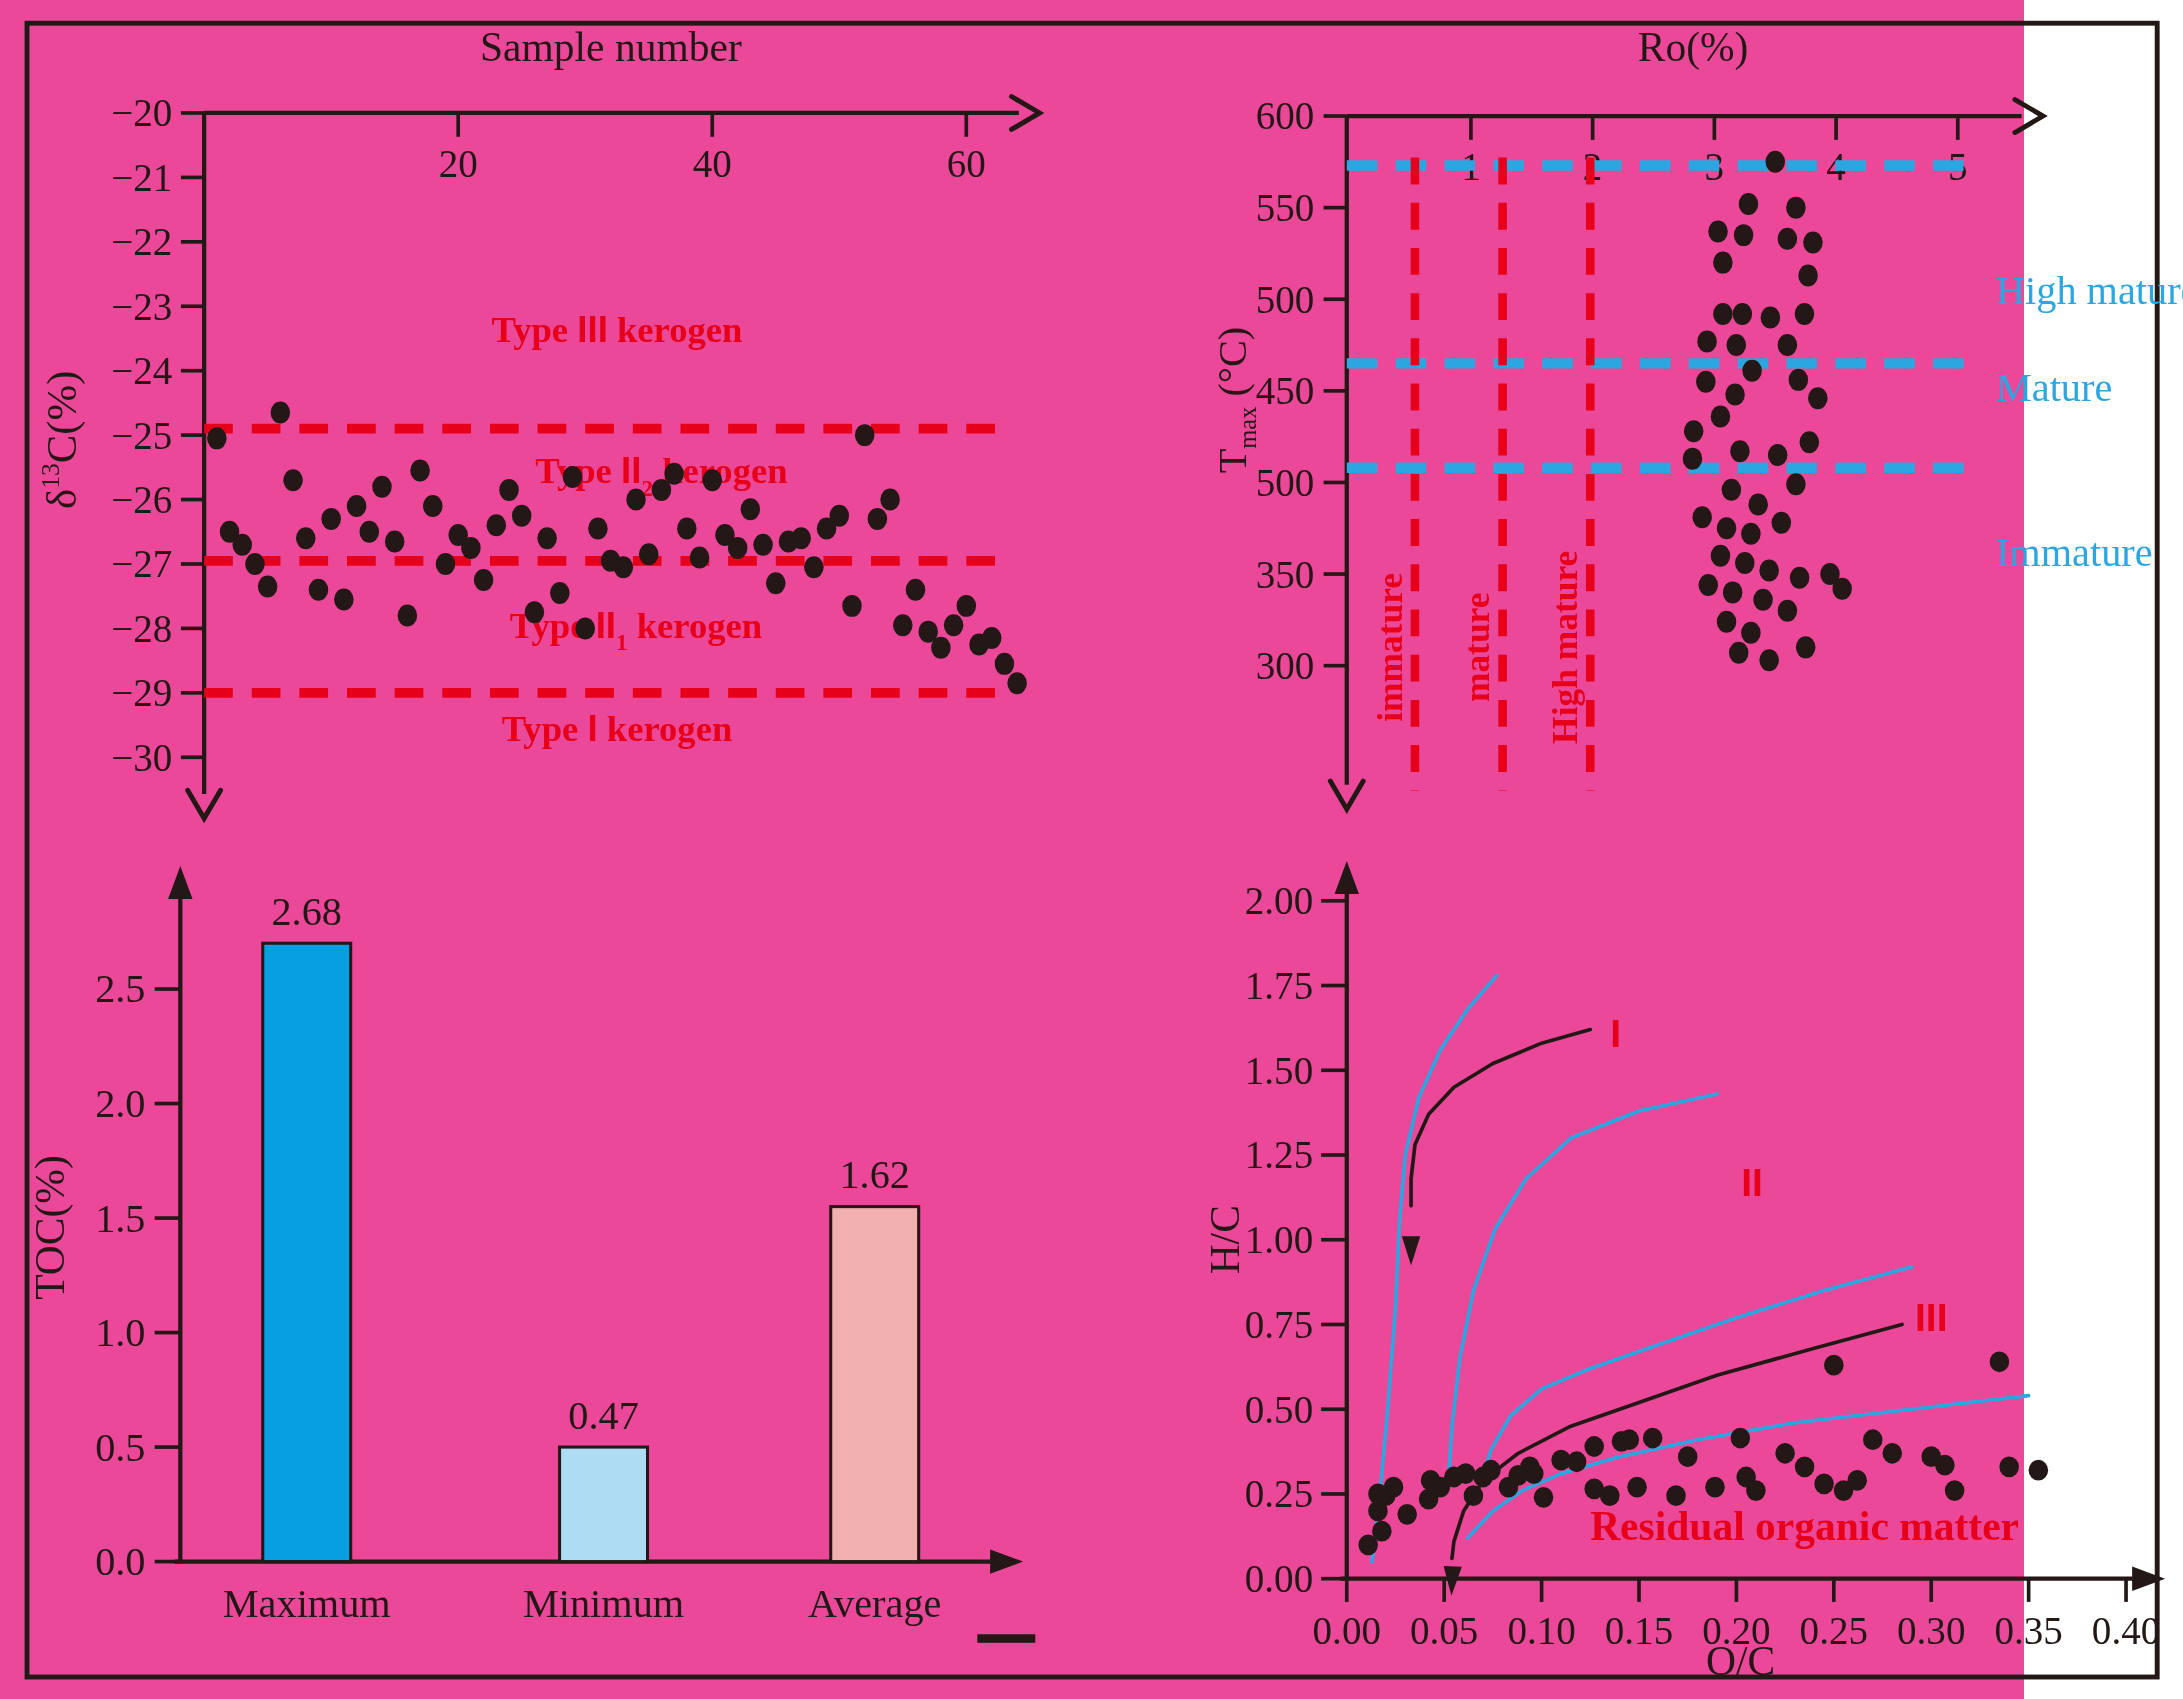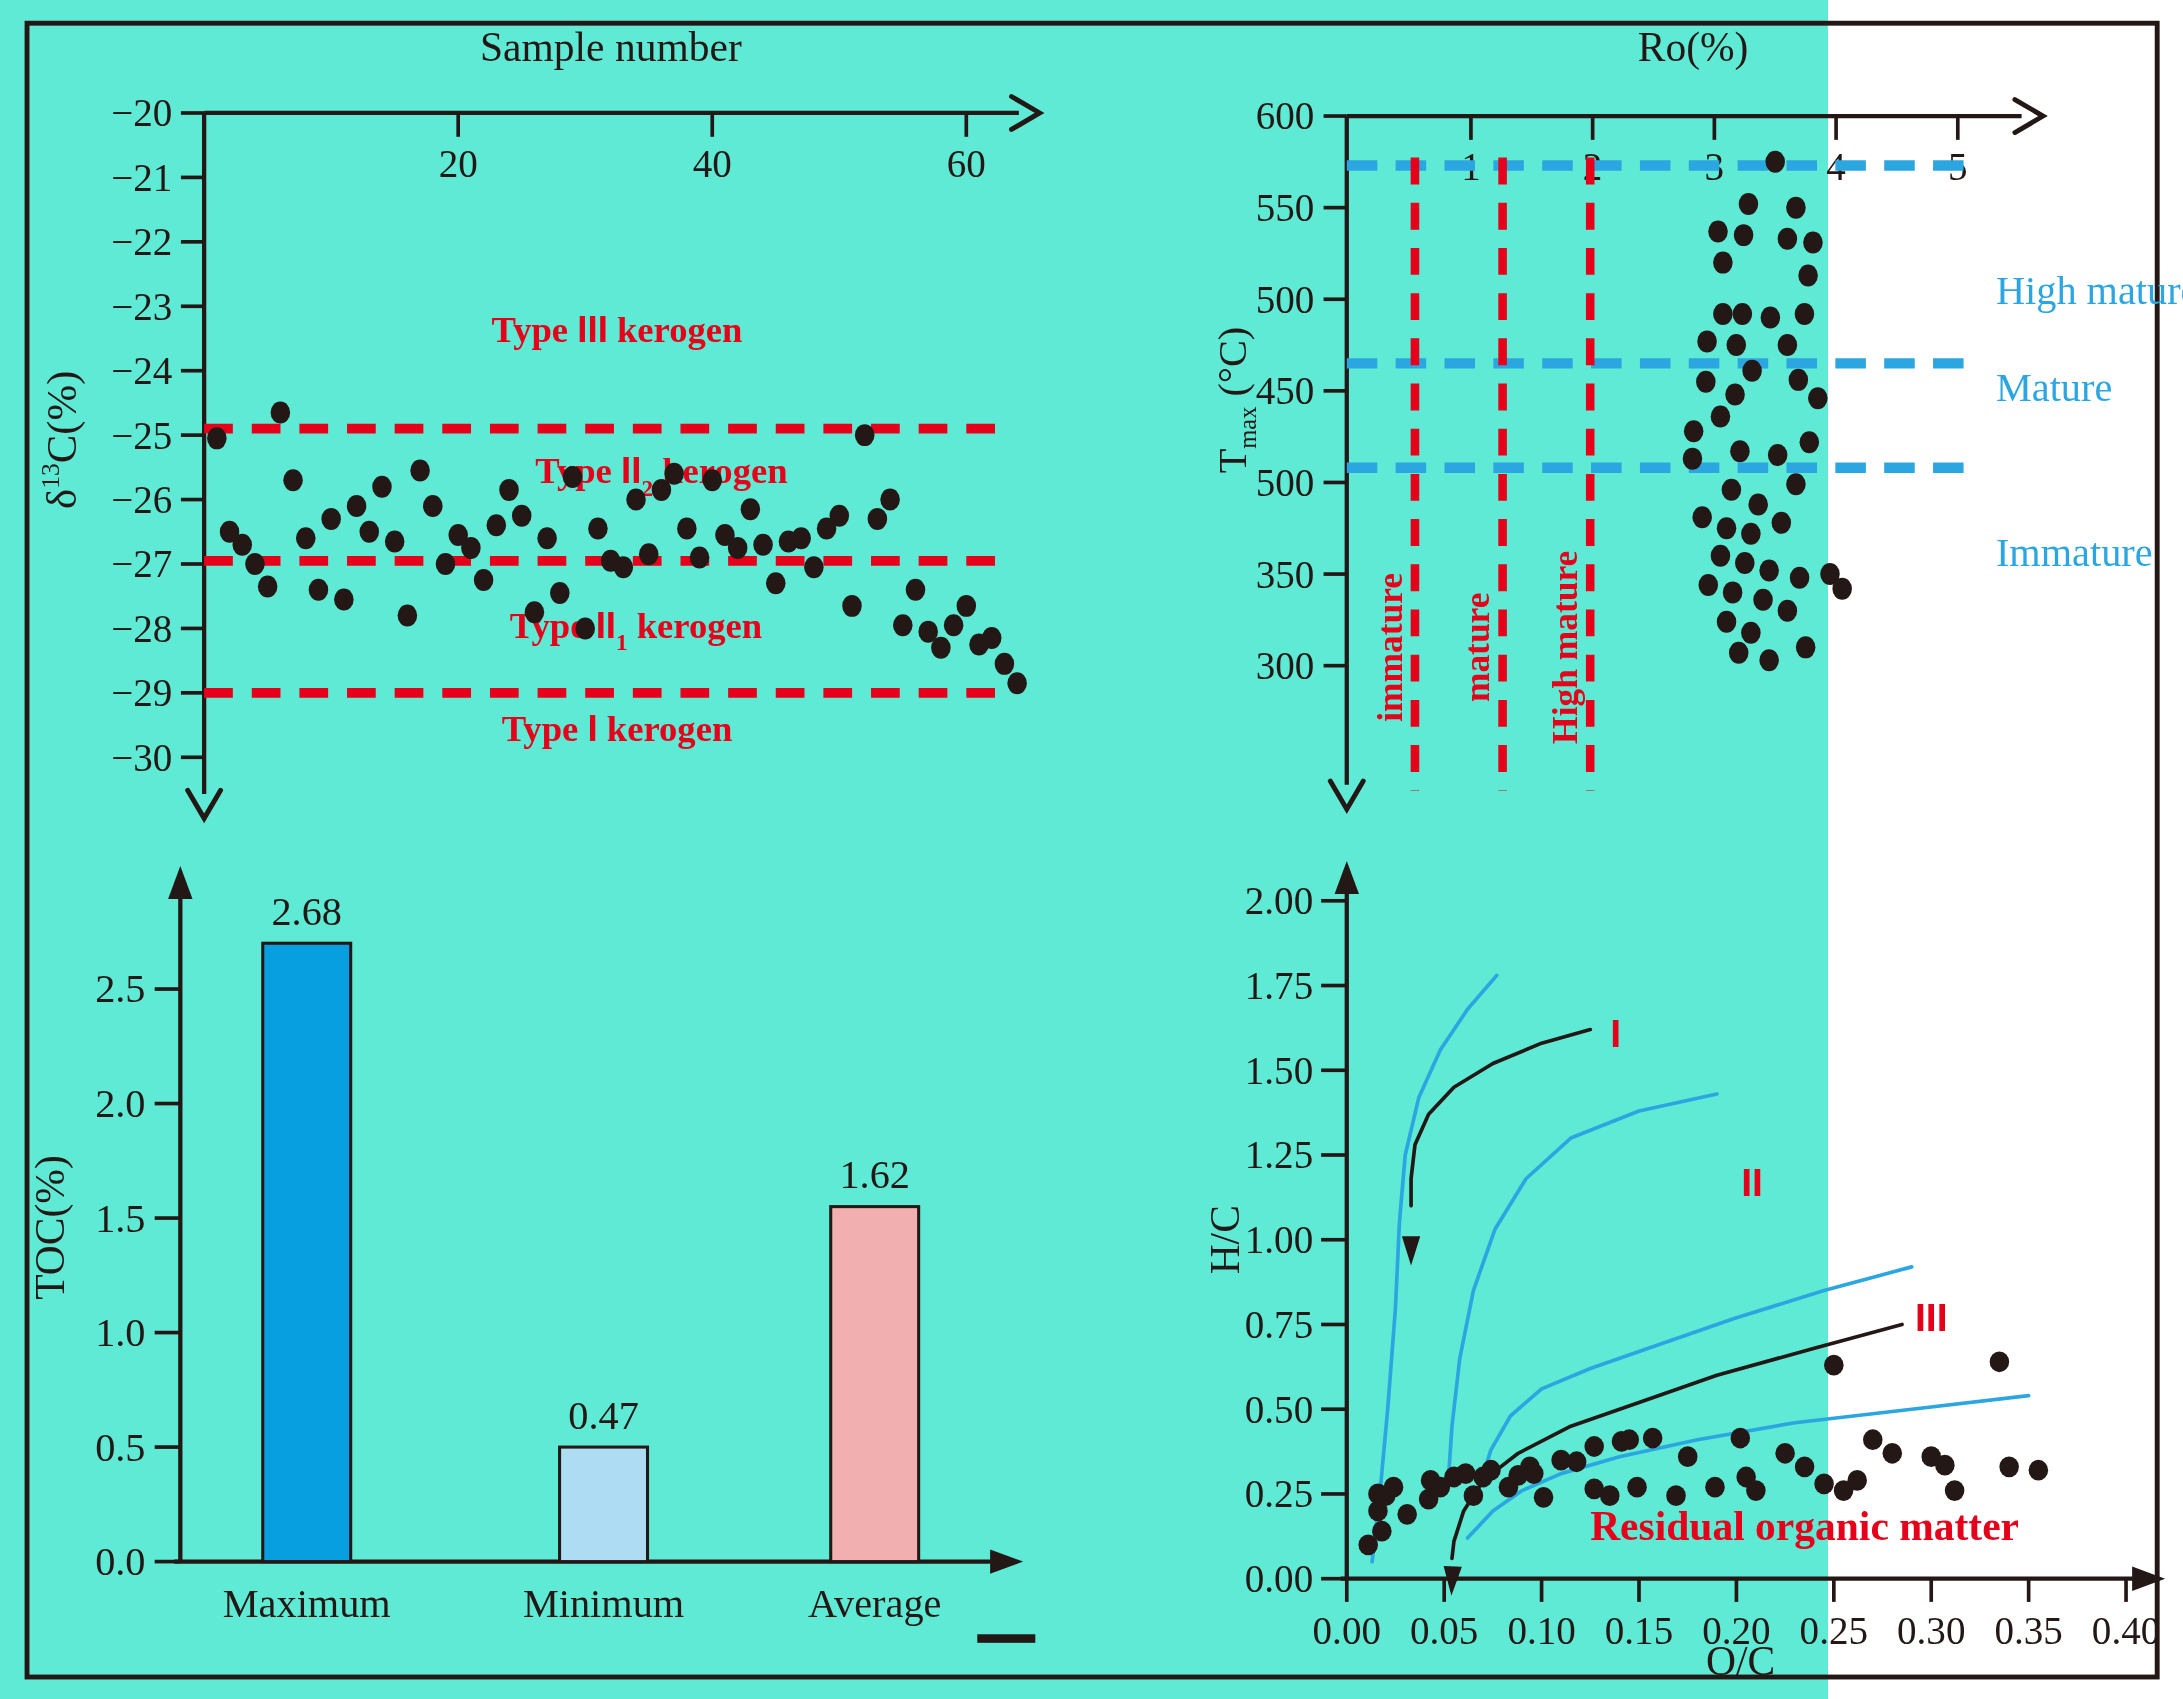--- a/index.html
+++ b/index.html
@@ -1,16 +1,16 @@
 <!DOCTYPE html>
 <html style="font-size:9.8px"><head>
 <meta charset="utf-8">
 <style>
   html,body{margin:0;padding:0;background:#ffffff;}
-  #fig{position:relative;width:1828px;height:1699px;background:#5eead4;font-family:"Liberation Serif","DejaVu Serif",serif;}
+  #fig{position:relative;width:2024px;height:1699px;background:#ec4899;font-family:"Liberation Serif","DejaVu Serif",serif;}
   svg text{user-select:none;}
 </style>
 </head>
 <body>
 
 <div id="fig">
   <svg id="figure-svg" width="2183" height="1699" viewBox="0 0 3574 2782" xmlns="http://www.w3.org/2000/svg">
       <g>
         <rect x="44" y="38" width="3488" height="2708" fill="none" stroke="#231815" stroke-width="8"></rect>
         <rect x="1600" y="2676" width="95" height="14" fill="#231815"></rect>

